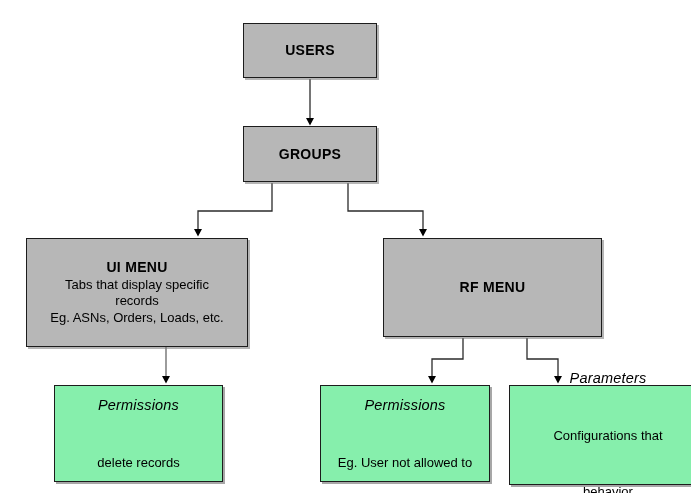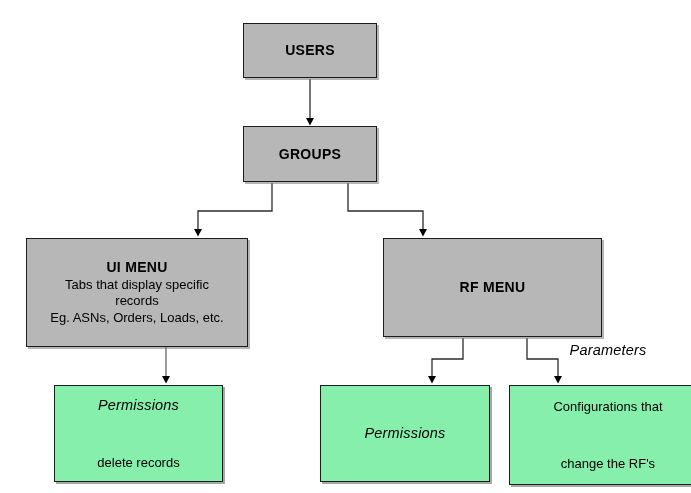--- a/index.html
+++ b/index.html
@@ -125,22 +125,22 @@
     <div class="node__title">RF MENU</div>
   </div>
 
   <div class="node node--secondary" id="node-ui-permissions">
     <div class="node__title--italic">Permissions</div>
     <div class="node__line">delete records</div>
   </div>
 
   <div class="node node--secondary" id="node-rf-permissions">
     <div class="node__title--italic">Permissions</div>
+    <div class="node__line">Eg. User not allowed to</div>
   </div>
 
   <div class="node node--secondary" id="node-rf-parameters">
     <div class="node__title--italic">Parameters</div>
     <div class="node__line">Configurations that</div>
-    <div class="node__line">change the RF's</div>
     <div class="node__line">behavior</div>
   </div>
 
 </div>
 
 </body></html>

